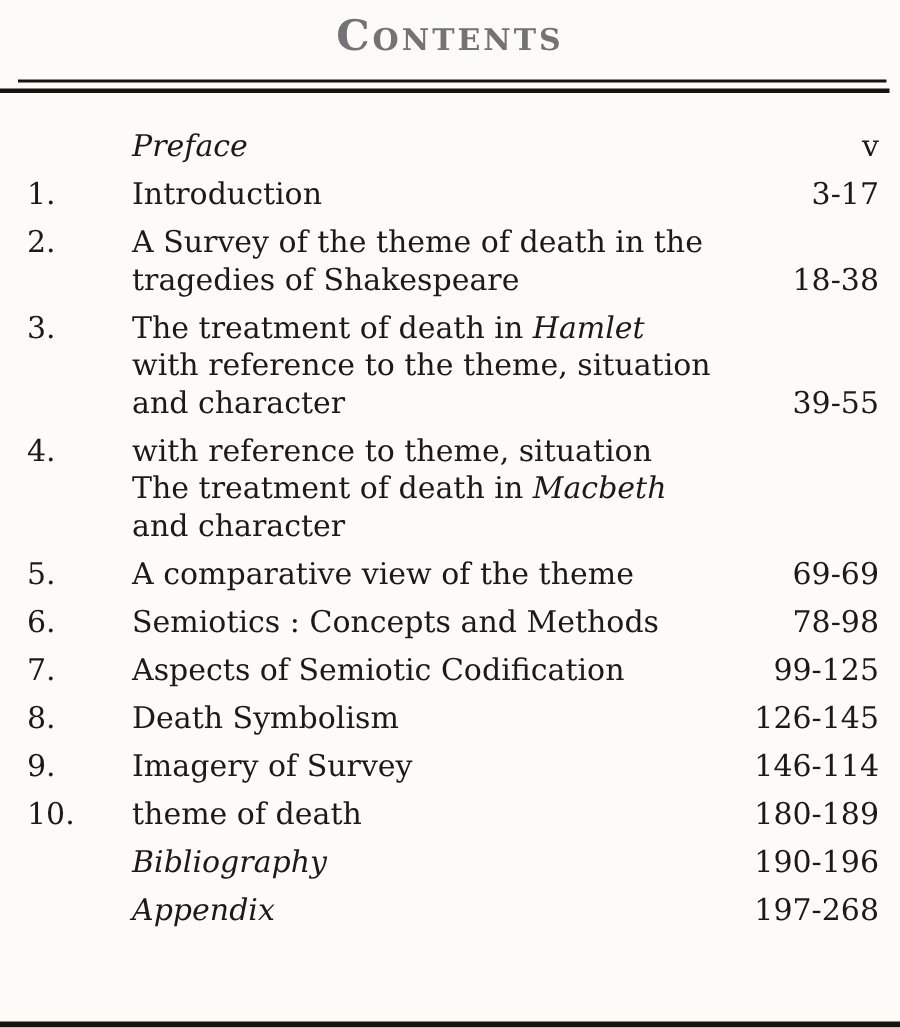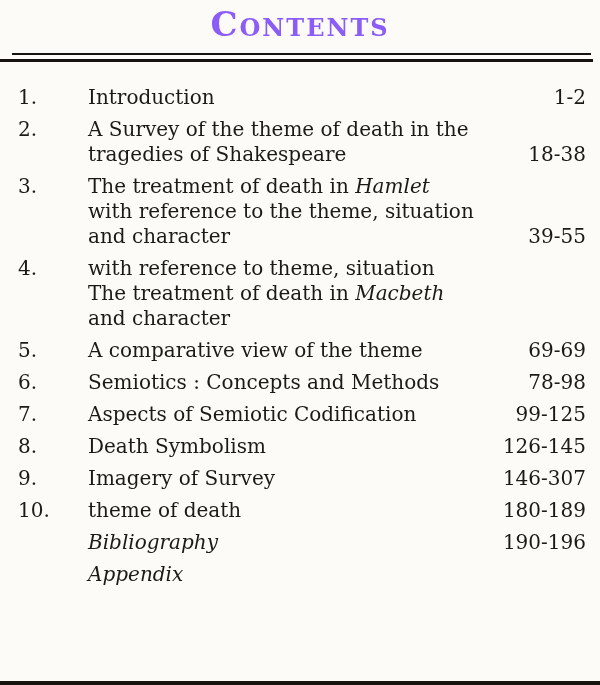--- a/index.html
+++ b/index.html
@@ -12,24 +12,24 @@
     position: relative;
   }
   .page { width: 600px; height: 685px; position: relative; }
 
   .title {
     margin: 0;
     padding-top: 5px;
     text-align: center;
     font-variant: small-caps;
     font-weight: bold;
-    font-size: 34px;
+    font-size: 28px;
     line-height: 38px;
     letter-spacing: 2px;
-    color: #8b5cf6;
+    color: #737373;
   }
 
   .rule { background: #17140f; }
   .rule.thin  { height: 2px; margin: 10px 9px 0 12px; }
   .rule.thick { height: 3px; margin: 4px 7px 0 0; }
   .rule.bottom {
     position: absolute; left: 0; right: 0; bottom: 0;
     height: 4px;
   }
 
@@ -50,25 +50,32 @@
 </style>
 </head>
 <body>
 
 <div class="page">
   <h1 class="title">Contents</h1>
   <div class="rule thin"></div>
   <div class="rule thick"></div>
   <div class="entries" id="entries">
       <div class="entry">
+        <div class="num"></div>
+        <div class="etitle">
+          <div class="eline"><span class="it">Preface</span></div>
+        </div>
+        <div class="pages">v</div>
+      </div>
+      <div class="entry">
         <div class="num">1.</div>
         <div class="etitle">
           <div class="eline"><span>Introduction</span></div>
         </div>
-        <div class="pages">1-2</div>
+        <div class="pages">3-17</div>
       </div>
       <div class="entry">
         <div class="num">2.</div>
         <div class="etitle">
           <div class="eline"><span>A Survey of the theme of death in the</span></div>
           <div class="eline"><span>tragedies of Shakespeare</span></div>
         </div>
         <div class="pages">18-38</div>
       </div>
       <div class="entry">
@@ -114,37 +121,38 @@
         <div class="etitle">
           <div class="eline"><span>Death Symbolism</span></div>
         </div>
         <div class="pages">126-145</div>
       </div>
       <div class="entry">
         <div class="num">9.</div>
         <div class="etitle">
           <div class="eline"><span>Imagery of Survey</span></div>
         </div>
-        <div class="pages">146-307</div>
+        <div class="pages">146-114</div>
       </div>
       <div class="entry">
         <div class="num">10.</div>
         <div class="etitle">
           <div class="eline"><span>theme of death</span></div>
         </div>
         <div class="pages">180-189</div>
       </div>
       <div class="entry">
         <div class="num"></div>
         <div class="etitle">
           <div class="eline"><span class="it">Bibliography</span></div>
         </div>
         <div class="pages">190-196</div>
       </div>
       <div class="entry">
         <div class="num"></div>
         <div class="etitle">
           <div class="eline"><span class="it">Appendix</span></div>
         </div>
+        <div class="pages">197-268</div>
       </div>
     </div>
   <div class="rule bottom"></div>
 </div>
 
 </body></html>

